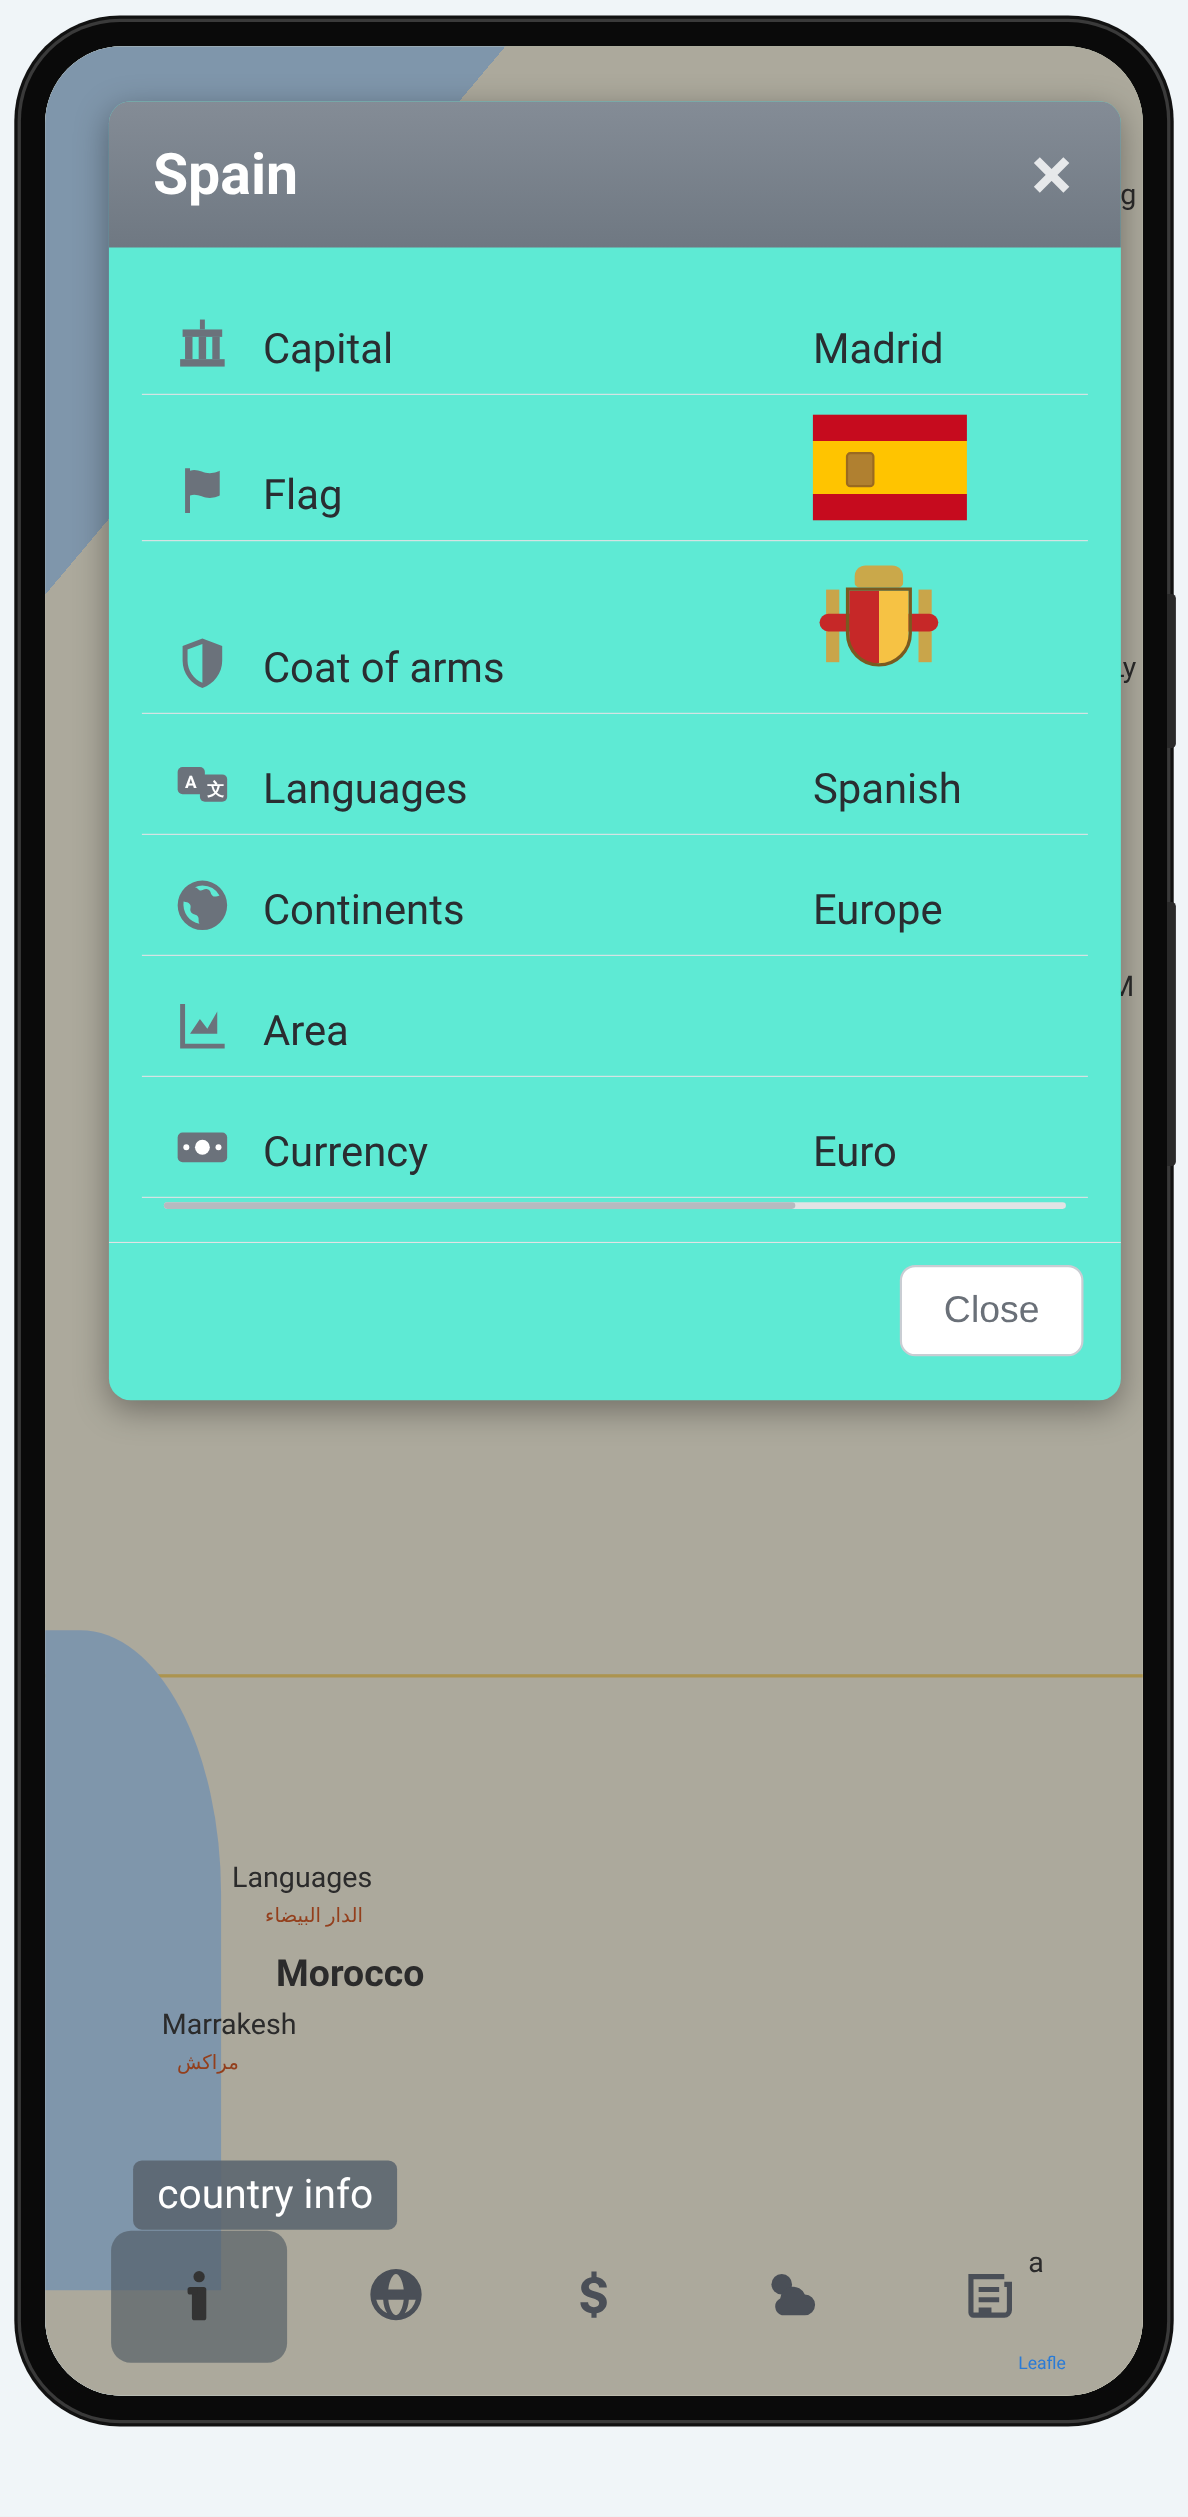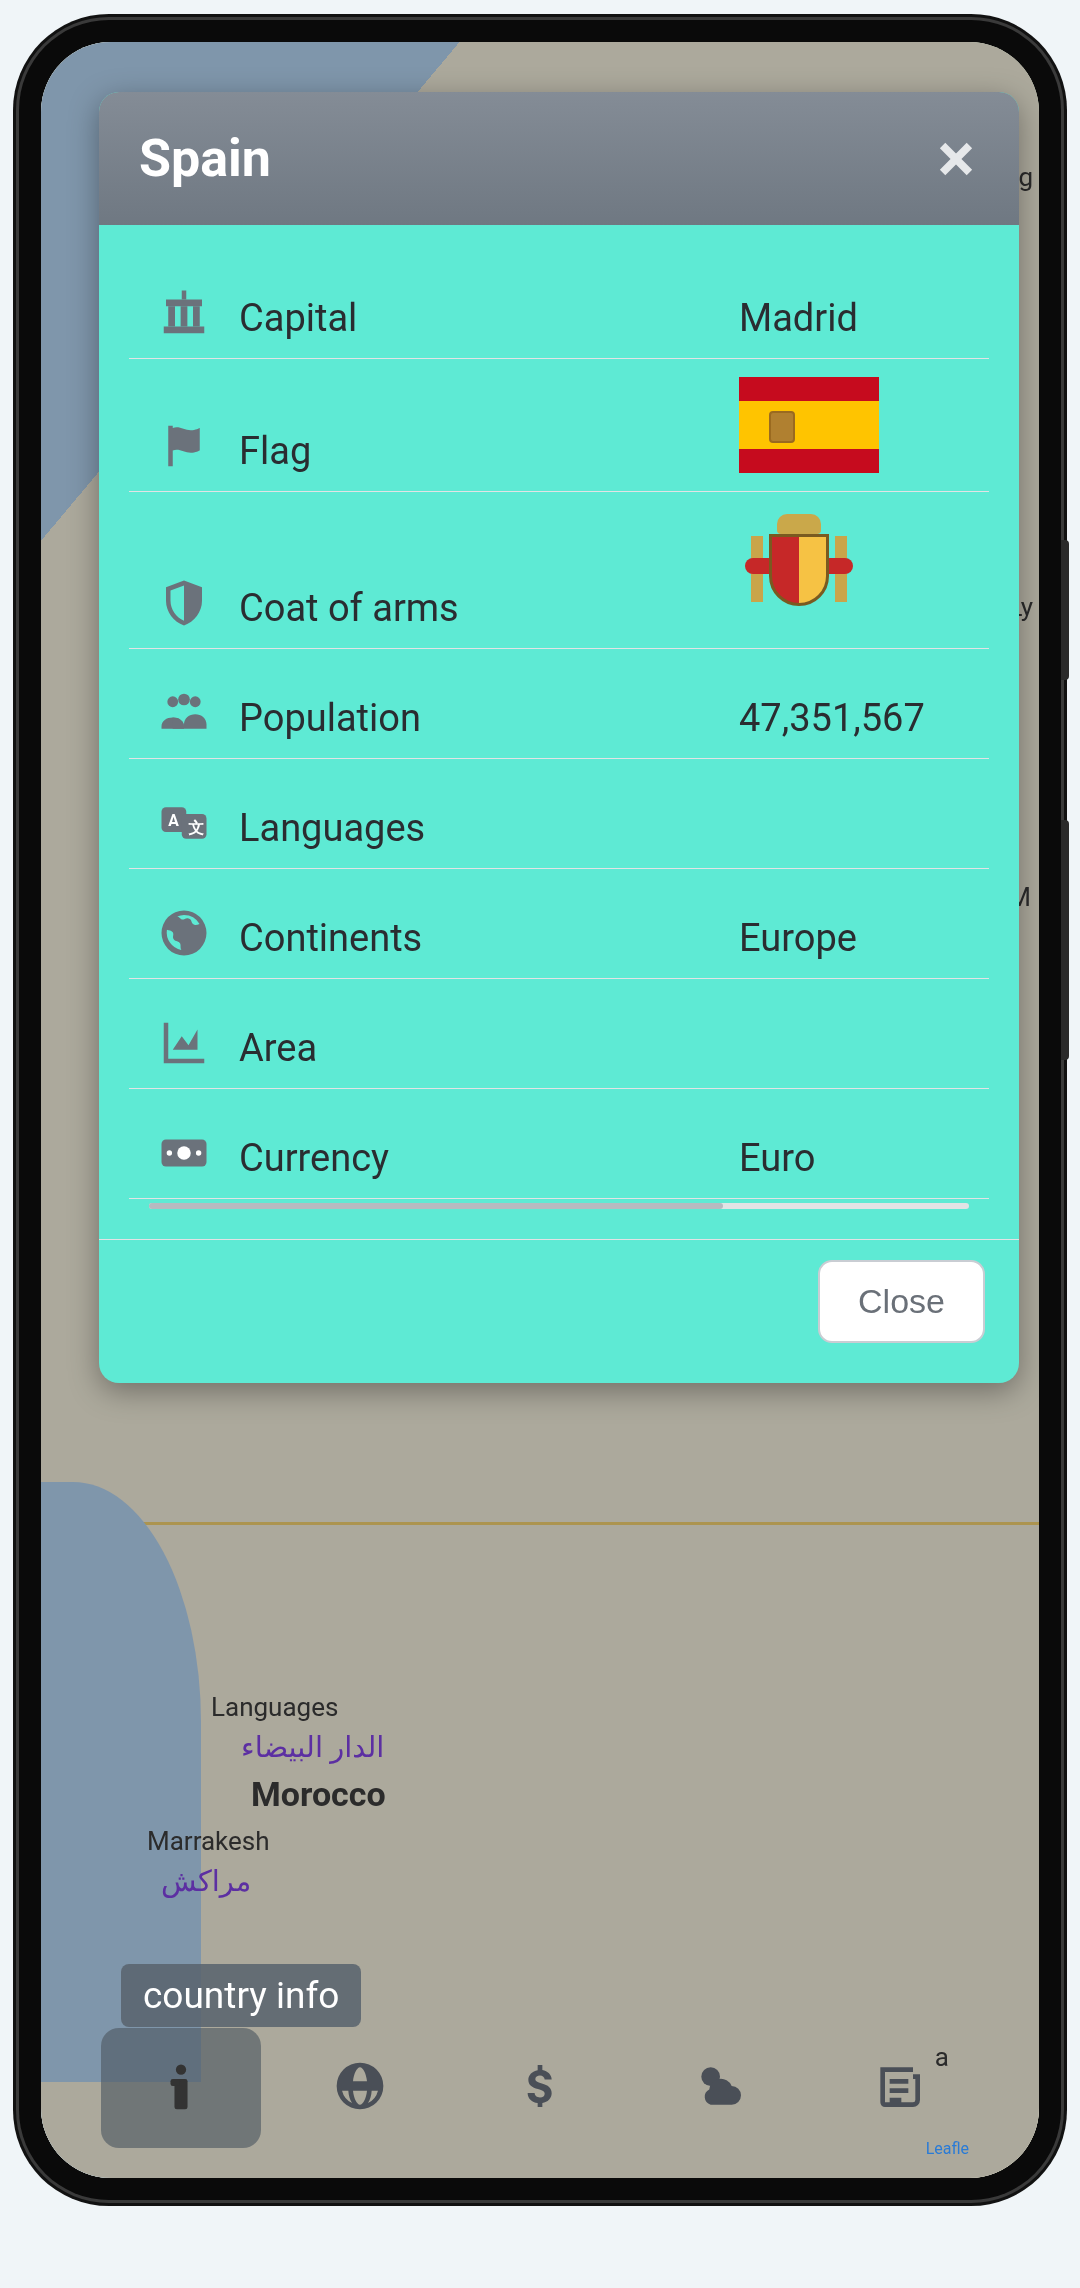--- a/index.html
+++ b/index.html
@@ -58,21 +58,21 @@
     background: #a4c6e6;
     border-radius: 0 80% 0 0 / 0 40% 0 0;
   }
   .map-labels {
     position: absolute; left: 0; top: 0; width: 100%; height: 100%;
     pointer-events: none;
     color: #222;
   }
   .map-label { position: absolute; font-size: 26px; }
   .ml-bold { font-weight: 700; font-size: 34px; }
-  .ml-ar { color: #6d28d9; font-size: 29px; direction: rtl; }
+  .ml-ar { color: #c2410c; font-size: 18px; direction: rtl; }
   .dim-overlay {
     position: absolute; inset: 0;
     background: rgba(60,60,60,0.35);
   }
   .tooltip {
     position: absolute;
     left: 80px; top: 1922px;
     background: rgba(90,100,110,0.88);
     color: #fff;
     padding: 10px 22px;
@@ -329,44 +329,32 @@
             <div class="coat">
               <div class="crown"></div>
               <div class="pillar l"></div>
               <div class="pillar r"></div>
               <div class="ribbon"></div>
               <div class="shield"></div>
             </div>
           </div>
         </div>
 
-        <div class="row">
-          <div class="icon">
-            <svg viewBox="0 0 24 24">
-                <circle cx="7" cy="7" r="2.4"></circle>
-                <circle cx="12" cy="6" r="2.6"></circle>
-                <circle cx="17" cy="7" r="2.4"></circle>
-                <path d="M2 18c0-2.5 2.2-4 5-4s5 1.5 5 4v1H2v-1zm10-1c0-2.8 2.3-4.5 5-4.5s5 1.7 5 4.5v2h-10v-2z"></path>
-                <path d="M7 14c2.8 0 5 1.5 5 4v1H7v-5z"></path>
-              </svg>
-          </div>
-          <div class="label">Population</div>
-          <div class="value">47,351,567</div>
-        </div>
 
         <div class="row">
           <div class="icon">
             <svg viewBox="0 0 24 24">
                 <rect x="2" y="5" width="11" height="11" rx="2"></rect>
                 <rect x="11" y="8" width="11" height="11" rx="2"></rect>
                 <text x="5" y="13.5" font-size="7" fill="#fff" font-weight="700">A</text>
                 <text x="14" y="16.5" font-size="7" fill="#fff" font-weight="700">文</text>
               </svg>
           </div>
           <div class="label">Languages</div>
+          <div class="value">Spanish</div>
         </div>
 
         <div class="row">
           <div class="icon">
             <svg viewBox="0 0 24 24">
                 <path d="M12 2a10 10 0 100 20 10 10 0 000-20zm0 2a8 8 0 016.9 4c-1 .4-2.2.8-2.9 0-1-.9-.3-2-2-2.5-1.3-.4-2 .8-3 .5-.7-.2-1-1.2-2-1.3A8 8 0 0112 4zm-7.6 6.5c1 .3 2 .2 2.6 1.2.7 1.2-.4 2 .5 3.2.8 1 2.2.6 2.8 1.8.4.8-.1 1.9.5 2.8A8 8 0 014.4 10.5z"></path>
               </svg>
           </div>
           <div class="label">Continents</div>
           <div class="value">Europe</div>

